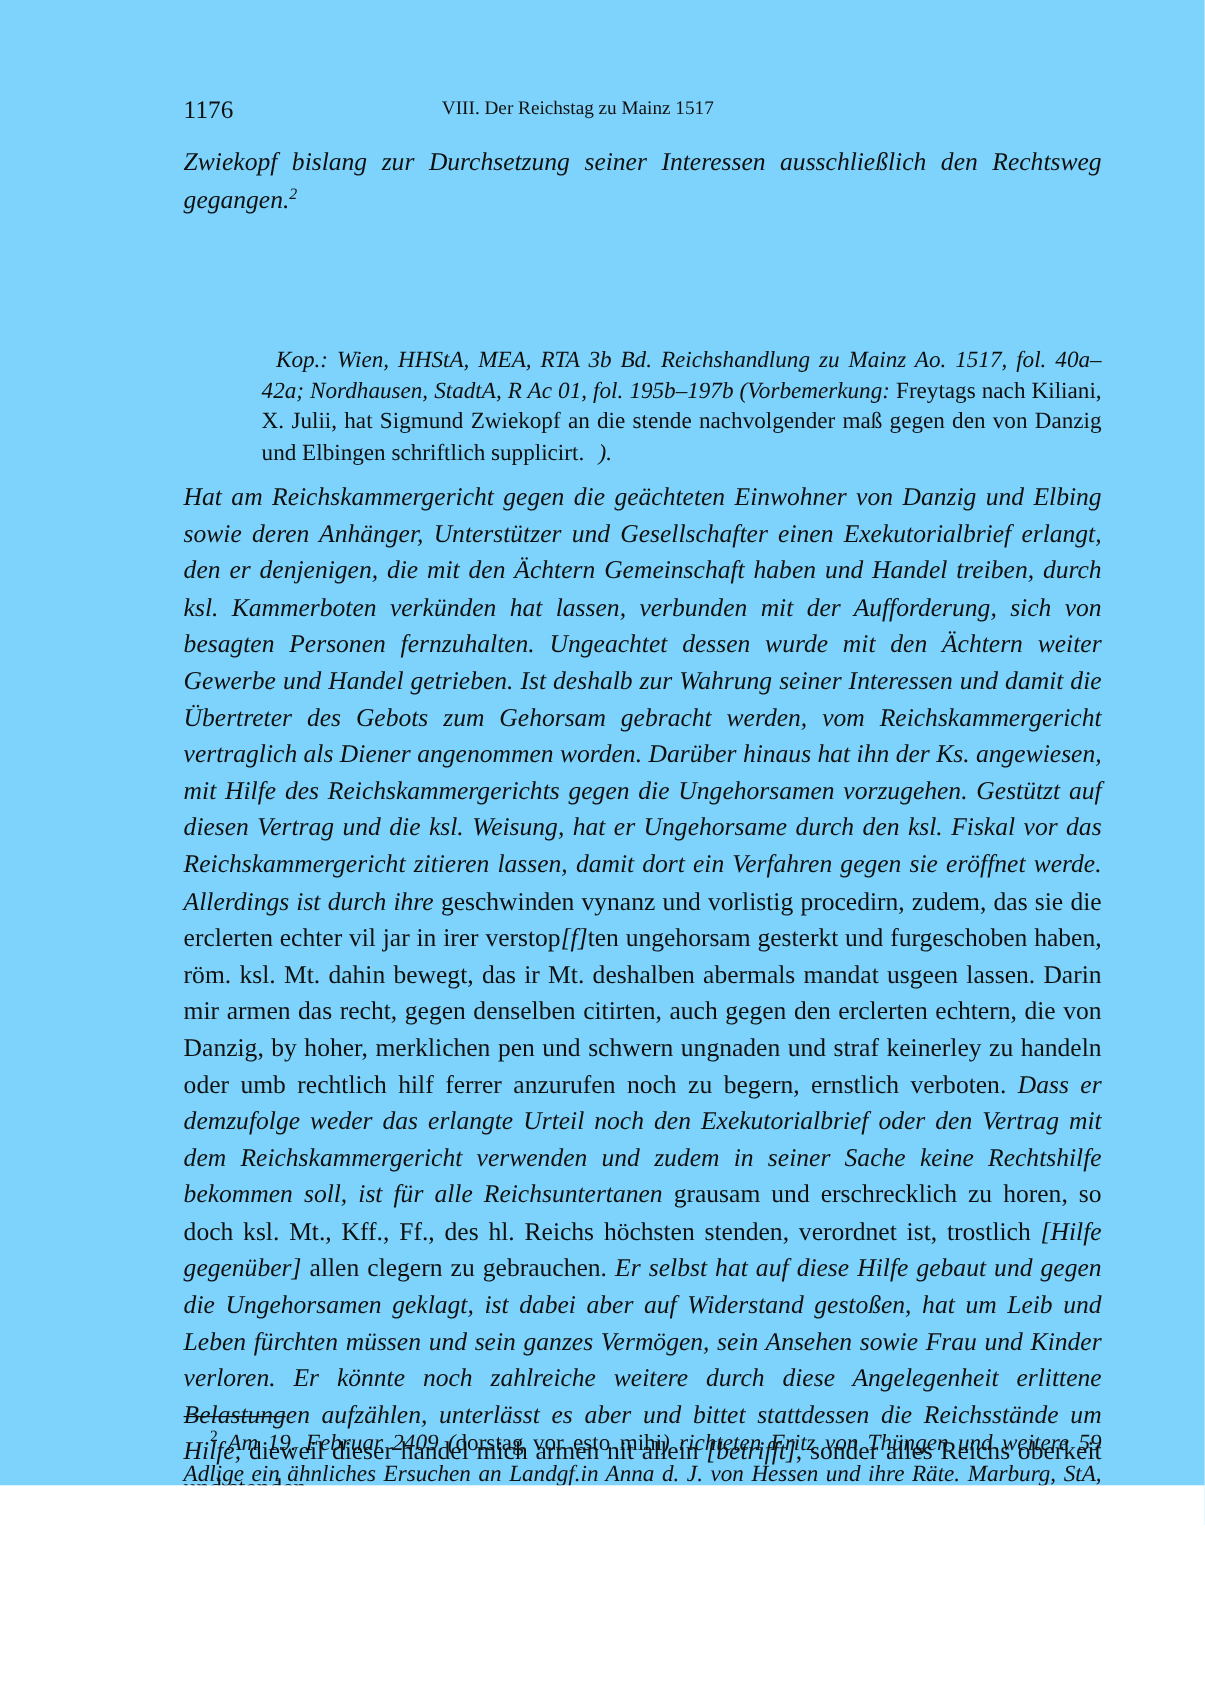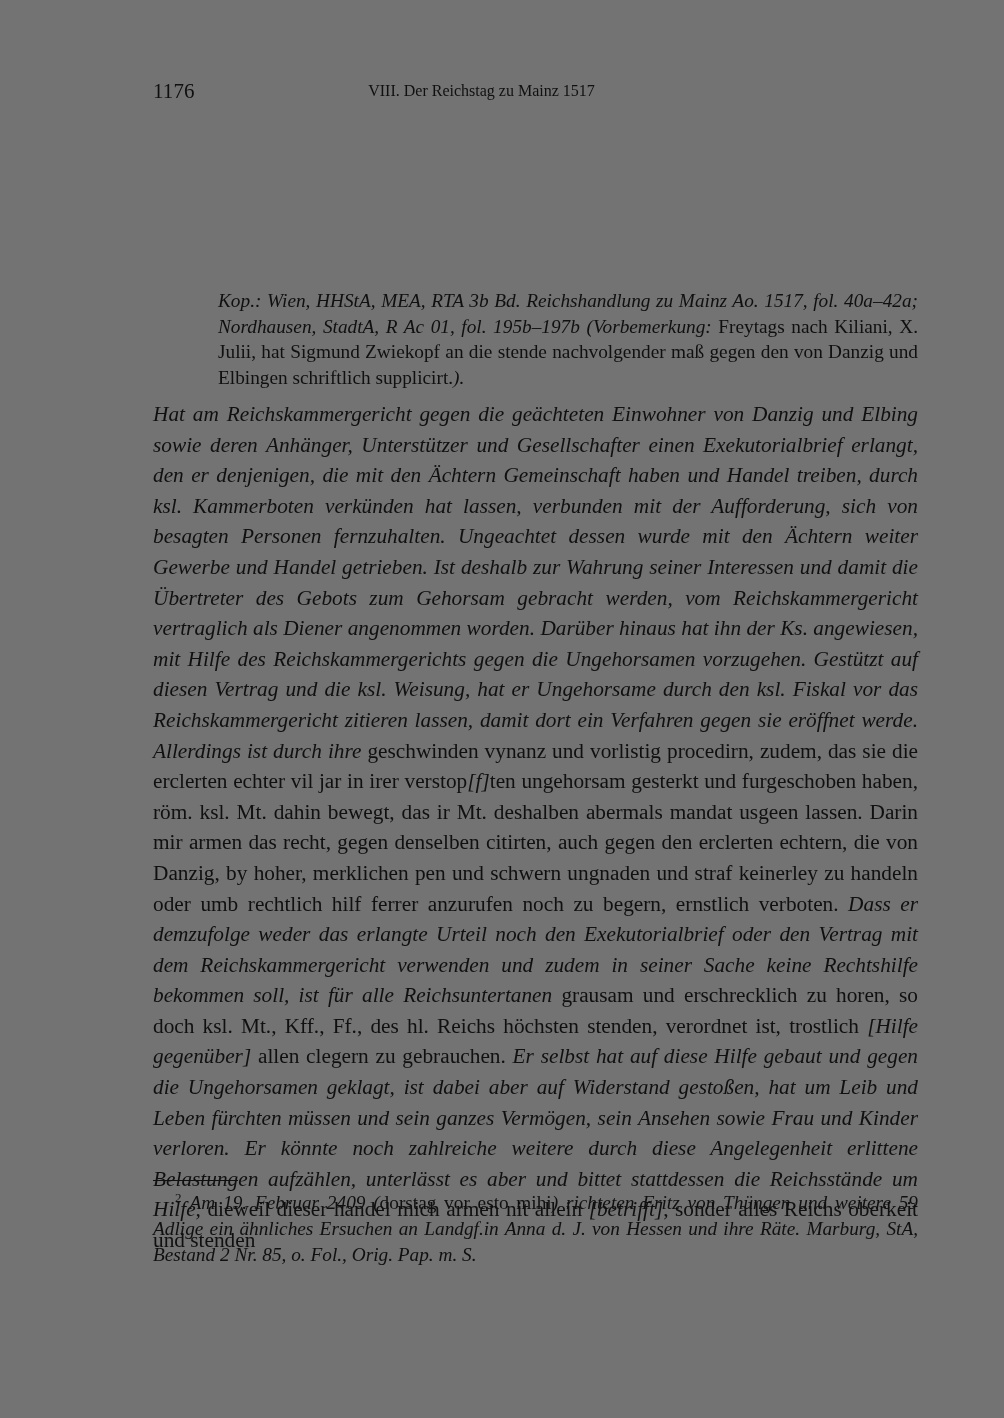--- a/index.html
+++ b/index.html
@@ -9,23 +9,23 @@
     background: #ffffff;
   }
   body {
     font-family: "Liberation Serif", "DejaVu Serif", serif;
     color: #101010;
     -webkit-font-smoothing: antialiased;
   }
   .page {
     position: relative;
     width: 1004px;
-    height: 1418px;
+    height: 1238px;
     margin: 0 auto;
-    background: #737373;
+    background: #7dd3fc;
     overflow: hidden;
     box-sizing: border-box;
   }
 
   
   .running-head {
     position: absolute;
     left: 153px;
     top: 78px;
     width: 765px;
@@ -83,21 +83,21 @@
 
   
   .source-note {
     top: 288px;
     left: 218px;
     width: 700px;
     font-size: 19.3px;
     line-height: 25.6px;
     text-align: justify;
   }
-  .source-note i { font-style: italic; }
+  .source-note i { font-style: italic; margin-left: 12px; }
 
   
   .body-text {
     top: 399px;
     font-size: 21.3px;
     line-height: 30.6px;
     text-align: justify;
     text-justify: inter-word;
   }
   .body-text i { font-style: italic; }
@@ -138,20 +138,23 @@
 </head>
 <body>
 
 <div class="page">
 
   <div class="running-head">
     <span class="folio">1176</span>
     <span class="head-title">VIII. Der Reichstag zu Mainz 1517</span>
   </div>
 
+  <div class="block lead-in">
+    <span>Zwiekopf bislang zur Durchsetzung seiner Interessen ausschließlich den Rechtsweg gegangen.</span><sup>2</sup>
+  </div>
 
 
   <div class="block source-note">
     <i>Kop.: Wien, HHStA, MEA, RTA 3b Bd. Reichshandlung zu Mainz Ao. 1517, fol. 40a–42a; Nordhausen, StadtA, R Ac 01, fol. 195b–197b (Vorbemerkung:</i><span> Freytags nach Kiliani, X. Julii, hat Sigmund Zwiekopf an die stende nachvolgender maß gegen den von Danzig und Elbingen schriftlich supplicirt.</span><i>).</i>
   </div>
 
   <div class="block body-text">
     <i>Hat am Reichskammergericht gegen die geächteten Einwohner von Danzig und Elbing sowie deren Anhänger, Unterstützer und Gesellschafter einen Exekutorialbrief erlangt, den er denjenigen, die mit den Ächtern Gemeinschaft haben und Handel treiben, durch ksl. Kammerboten verkünden hat lassen, verbunden mit der Aufforderung, sich von besagten Personen fernzuhalten. Ungeachtet dessen wurde mit den Ächtern weiter Gewerbe und Handel getrieben. Ist deshalb zur Wahrung seiner Interessen und damit die Übertreter des Gebots zum Gehorsam gebracht werden, vom Reichskammergericht vertraglich als Diener angenommen worden. Darüber hinaus hat ihn der Ks. angewiesen, mit Hilfe des Reichskammergerichts gegen die Ungehorsamen vorzugehen. Gestützt auf diesen Vertrag und die ksl. Weisung, hat er Ungehorsame durch den ksl. Fiskal vor das Reichskammergericht zitieren lassen, damit dort ein Verfahren gegen sie eröffnet werde. Allerdings ist durch ihre </i><span class="rm">geschwinden vynanz und vorlistig procedirn, zudem, das sie die erclerten echter vil jar in irer verstop</span><i>[f]</i><span class="rm">ten ungehorsam gesterkt und furgeschoben haben, röm. ksl. Mt. dahin bewegt, das ir Mt. deshalben abermals mandat usgeen lassen. Darin mir armen das recht, gegen denselben citirten, auch gegen den erclerten echtern, die von Danzig, by hoher, merklichen pen und schwern ungnaden und straf keinerley zu handeln oder umb rechtlich hilf ferrer anzurufen noch zu begern, ernstlich verboten. </span><i>Dass er demzufolge weder das erlangte Urteil noch den Exekutorialbrief oder den Vertrag mit dem Reichskammergericht verwenden und zudem in seiner Sache keine Rechtshilfe bekommen soll, ist für alle Reichsuntertanen </i><span class="rm">grausam und erschrecklich zu horen, so doch ksl. Mt., Kff., Ff., des hl. Reichs höchsten stenden, verordnet ist, trostlich </span><i>[Hilfe gegenüber]</i><span class="rm"> allen clegern zu gebrauchen. </span><i>Er selbst hat auf diese Hilfe gebaut und gegen die Ungehorsamen geklagt, ist dabei aber auf Widerstand gestoßen, hat um Leib und Leben fürchten müssen und sein ganzes Vermögen, sein Ansehen sowie Frau und Kinder verloren. Er könnte noch zahlreiche weitere durch diese Angelegenheit erlittene Belastungen aufzählen, unterlässt es aber und bittet stattdessen die Reichsstände um Hilfe,</i><span class="rm"> dieweil dieser handel mich armen nit allein </span><i>[betrifft]</i><span class="rm">, sonder alles Reichs oberkeit und stenden</span>
   </div>
 

